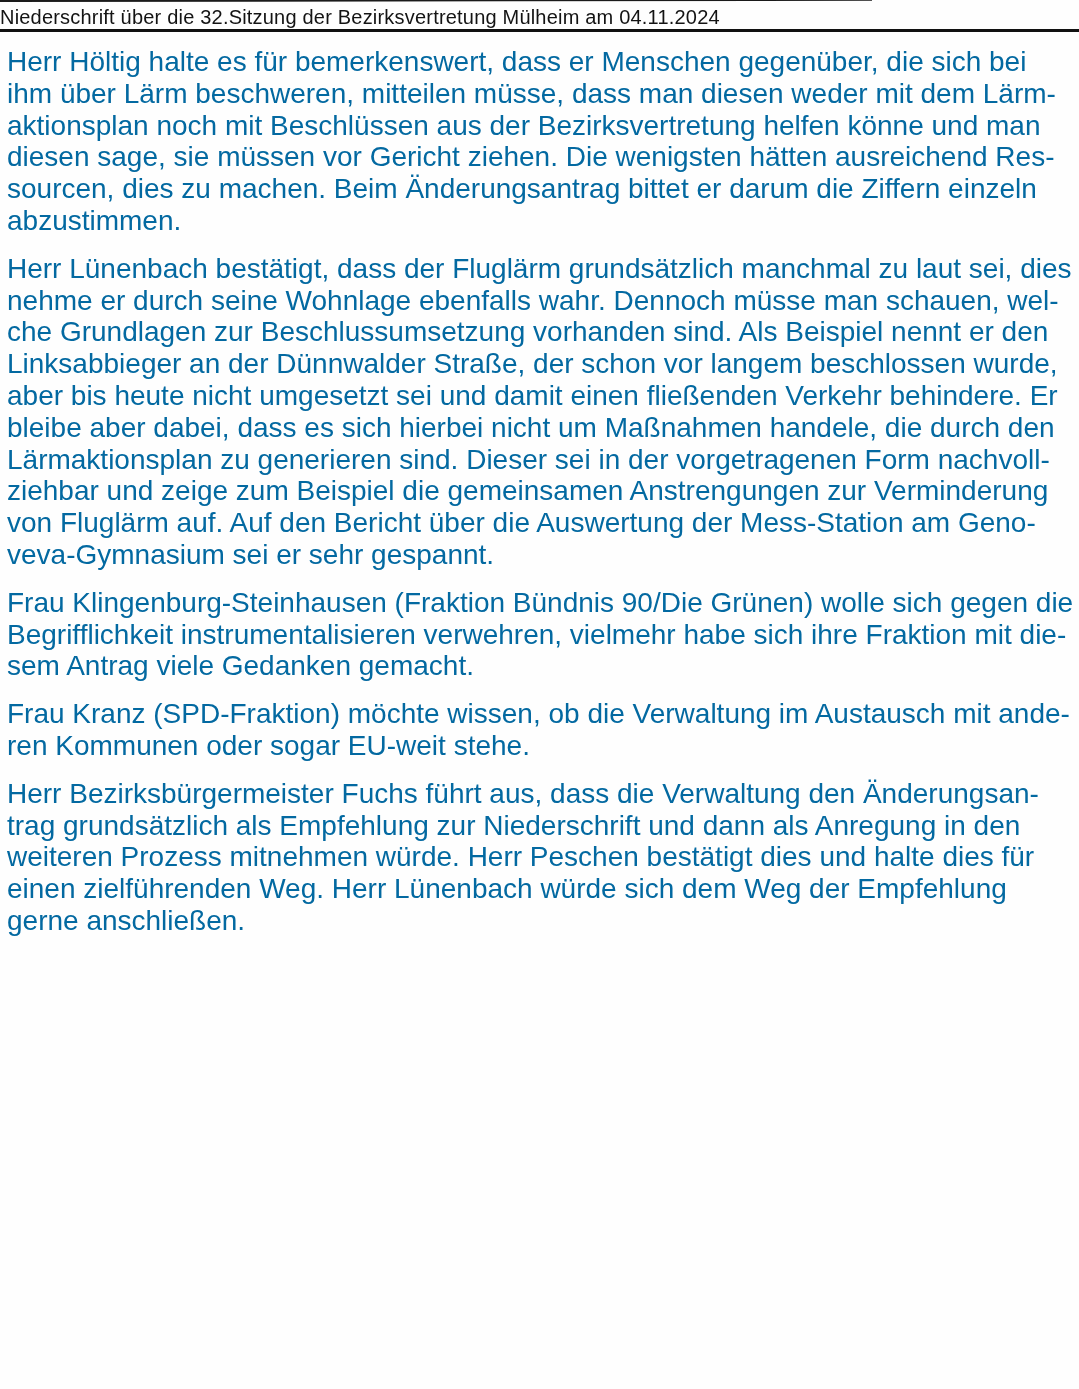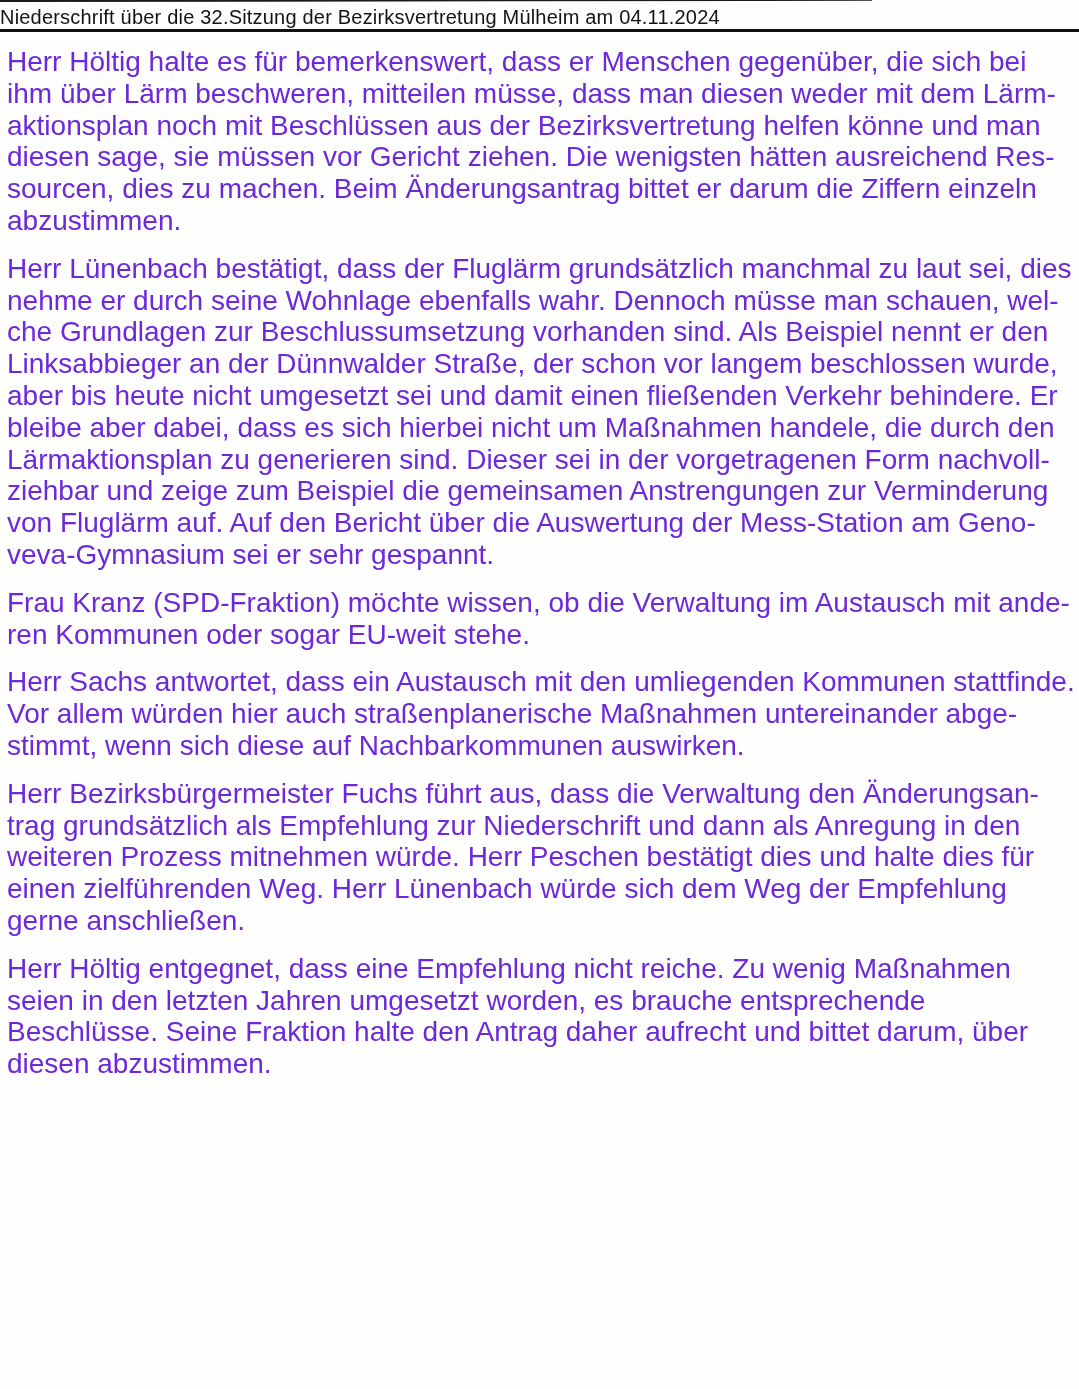--- a/index.html
+++ b/index.html
@@ -42,21 +42,21 @@
   }
   .doc-body {
     padding: 14px 8px 0 7px;
   }
   .para {
     font-size: 28px;
     line-height: 31.8px;
     white-space: pre;
     letter-spacing: 0px;
     margin: 0 0 16px 0;
-    color: #6d28d9;
+    color: #0369a1;
   }
 </style>
 </head>
 <body>
 
 <div class="page">
   <div class="top-edge-line"></div>
 
   <div class="header">
     <span class="header-title">Niederschrift über die 32.Sitzung der Bezirksvertretung Mülheim am 04.11.2024</span>
@@ -73,28 +73,24 @@
     <p class="para">Herr Lünenbach bestätigt, dass der Fluglärm grundsätzlich manchmal zu laut sei, dies
 nehme er durch seine Wohnlage ebenfalls wahr. Dennoch müsse man schauen, wel-
 che Grundlagen zur Beschlussumsetzung vorhanden sind. Als Beispiel nennt er den
 Linksabbieger an der Dünnwalder Straße, der schon vor langem beschlossen wurde,
 aber bis heute nicht umgesetzt sei und damit einen fließenden Verkehr behindere. Er
 bleibe aber dabei, dass es sich hierbei nicht um Maßnahmen handele, die durch den
 Lärmaktionsplan zu generieren sind. Dieser sei in der vorgetragenen Form nachvoll-
 ziehbar und zeige zum Beispiel die gemeinsamen Anstrengungen zur Verminderung
 von Fluglärm auf. Auf den Bericht über die Auswertung der Mess-Station am Geno-
 veva-Gymnasium sei er sehr gespannt.</p>
+    <p class="para">Frau Klingenburg-Steinhausen (Fraktion Bündnis 90/Die Grünen) wolle sich gegen die
+Begrifflichkeit instrumentalisieren verwehren, vielmehr habe sich ihre Fraktion mit die-
+sem Antrag viele Gedanken gemacht.</p>
     <p class="para">Frau Kranz (SPD-Fraktion) möchte wissen, ob die Verwaltung im Austausch mit ande-
 ren Kommunen oder sogar EU-weit stehe.</p>
-    <p class="para">Herr Sachs antwortet, dass ein Austausch mit den umliegenden Kommunen stattfinde.
-Vor allem würden hier auch straßenplanerische Maßnahmen untereinander abge-
-stimmt, wenn sich diese auf Nachbarkommunen auswirken.</p>
     <p class="para">Herr Bezirksbürgermeister Fuchs führt aus, dass die Verwaltung den Änderungsan-
 trag grundsätzlich als Empfehlung zur Niederschrift und dann als Anregung in den
 weiteren Prozess mitnehmen würde. Herr Peschen bestätigt dies und halte dies für
 einen zielführenden Weg. Herr Lünenbach würde sich dem Weg der Empfehlung
 gerne anschließen.</p>
-    <p class="para">Herr Höltig entgegnet, dass eine Empfehlung nicht reiche. Zu wenig Maßnahmen
-seien in den letzten Jahren umgesetzt worden, es brauche entsprechende
-Beschlüsse. Seine Fraktion halte den Antrag daher aufrecht und bittet darum, über
-diesen abzustimmen.</p>
   </div>
 </div>
 
 </body></html>

